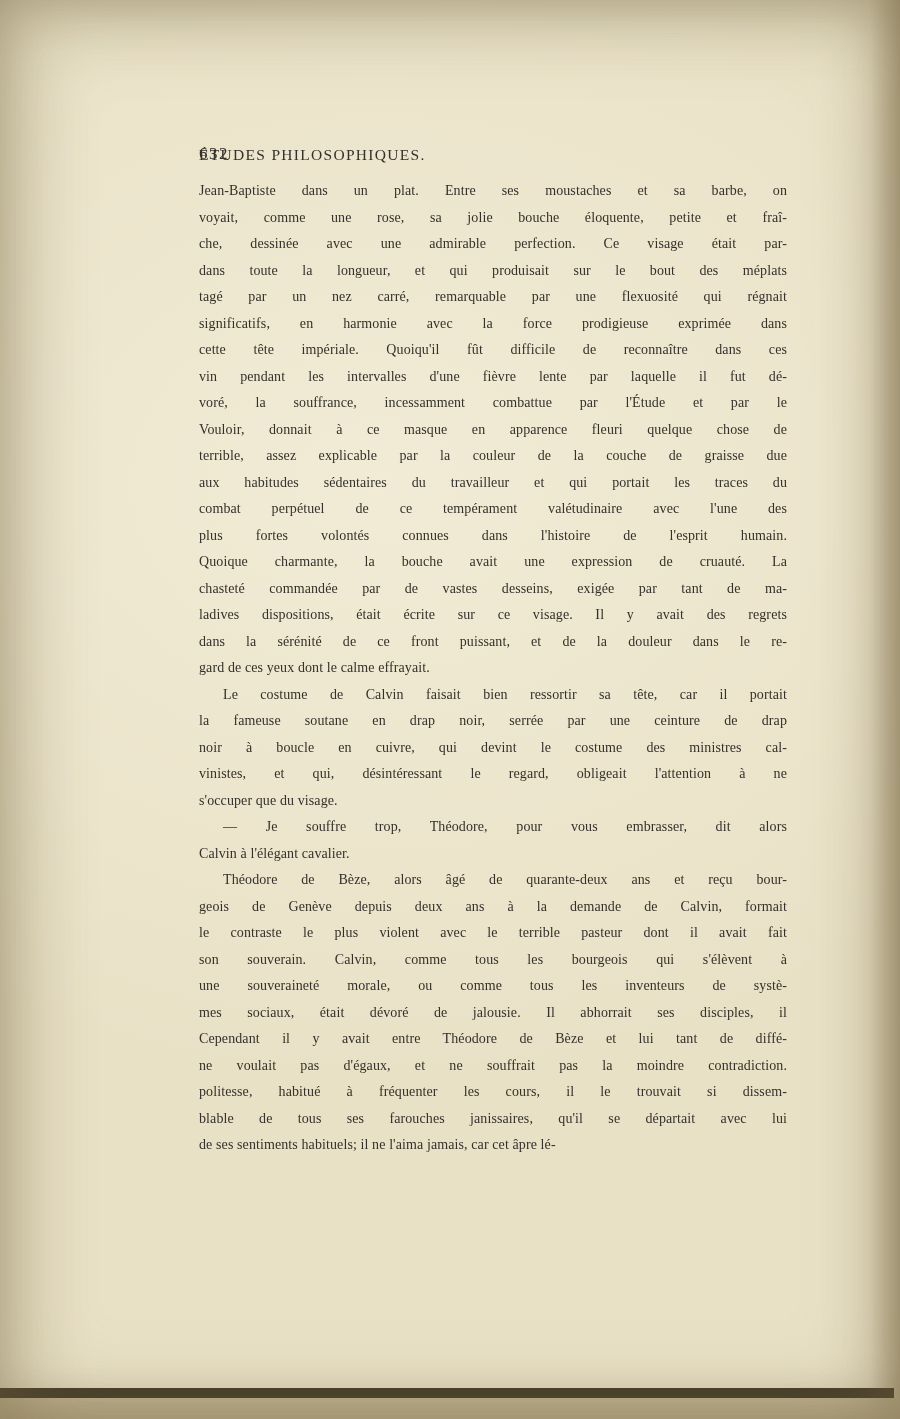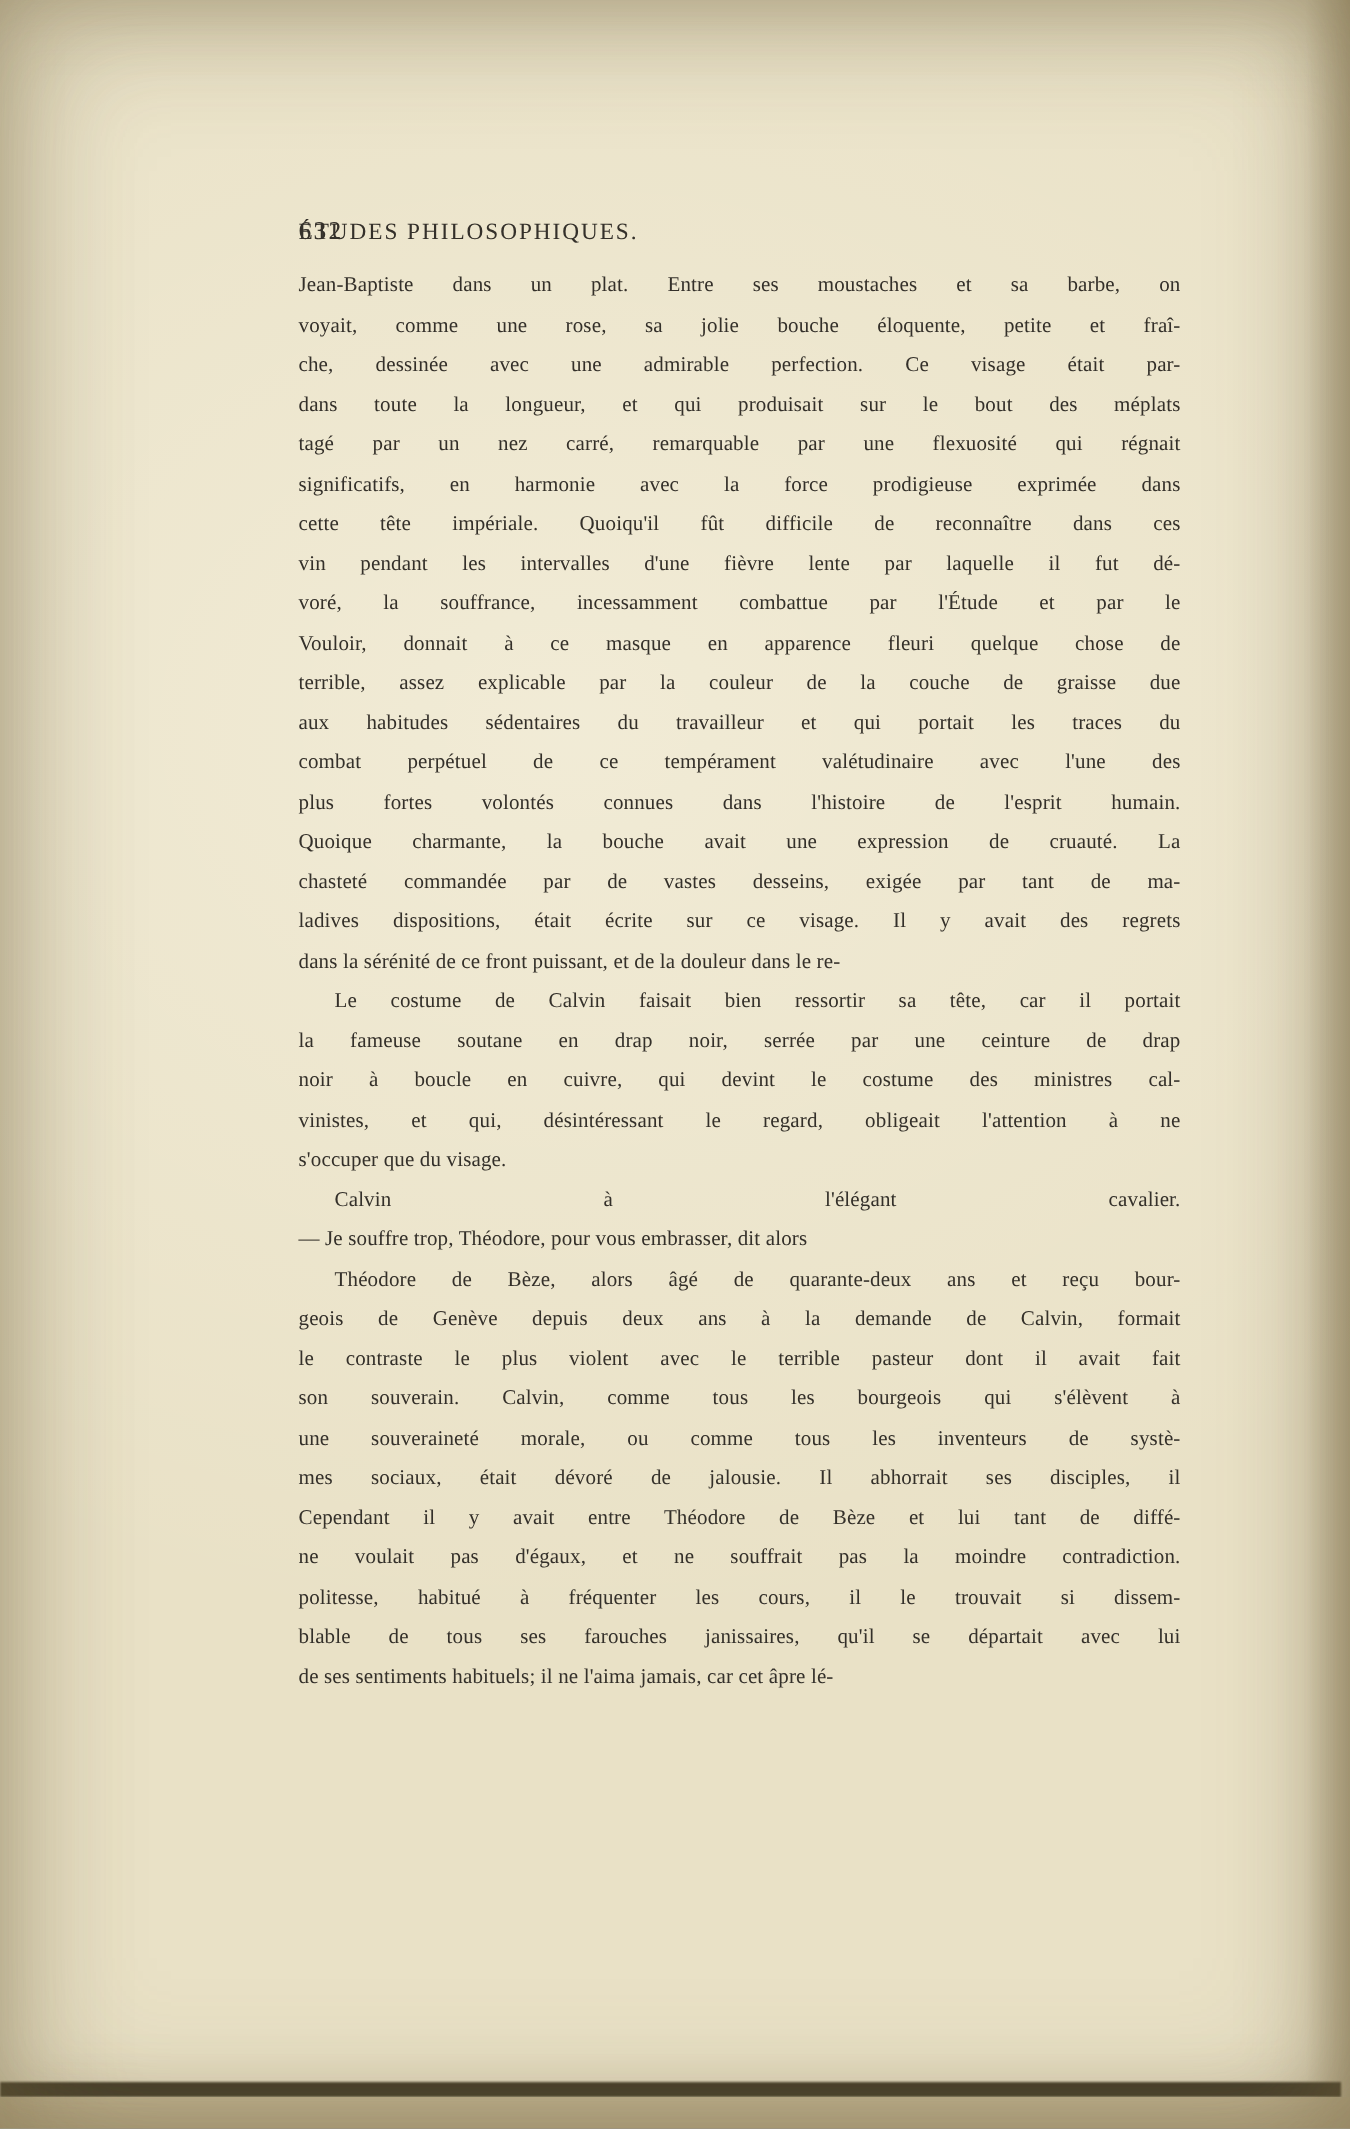--- a/index.html
+++ b/index.html
@@ -87,31 +87,32 @@
           <div class="line">voré, la souffrance, incessamment combattue par l'Étude et par le</div>
           <div class="line">Vouloir, donnait à ce masque en apparence fleuri quelque chose de</div>
           <div class="line">terrible, assez explicable par la couleur de la couche de graisse due</div>
           <div class="line">aux habitudes sédentaires du travailleur et qui portait les traces du</div>
           <div class="line">combat perpétuel de ce tempérament valétudinaire avec l'une des</div>
           <div class="line">plus fortes volontés connues dans l'histoire de l'esprit humain.</div>
           <div class="line">Quoique charmante, la bouche avait une expression de cruauté. La</div>
           <div class="line">chasteté commandée par de vastes desseins, exigée par tant de ma-</div>
           <div class="line">ladives dispositions, était écrite sur ce visage. Il y avait des regrets</div>
           <div class="line">dans la sérénité de ce front puissant, et de la douleur dans le re-</div>
+          <div class="line">gard de ces yeux dont le calme effrayait.</div>
         </div>
         <div class="paragraph indent">
           <div class="line">Le costume de Calvin faisait bien ressortir sa tête, car il portait</div>
           <div class="line">la fameuse soutane en drap noir, serrée par une ceinture de drap</div>
           <div class="line">noir à boucle en cuivre, qui devint le costume des ministres cal-</div>
           <div class="line">vinistes, et qui, désintéressant le regard, obligeait l'attention à ne</div>
           <div class="line">s'occuper que du visage.</div>
         </div>
         <div class="paragraph indent">
+          <div class="line">— Je souffre trop, Théodore, pour vous embrasser, dit alors</div>
           <div class="line">Calvin à l'élégant cavalier.</div>
-          <div class="line">— Je souffre trop, Théodore, pour vous embrasser, dit alors</div>
         </div>
         <div class="paragraph indent">
           <div class="line">Théodore de Bèze, alors âgé de quarante-deux ans et reçu bour-</div>
           <div class="line">geois de Genève depuis deux ans à la demande de Calvin, formait</div>
           <div class="line">le contraste le plus violent avec le terrible pasteur dont il avait fait</div>
           <div class="line">son souverain. Calvin, comme tous les bourgeois qui s'élèvent à</div>
           <div class="line">une souveraineté morale, ou comme tous les inventeurs de systè-</div>
           <div class="line">mes sociaux, était dévoré de jalousie. Il abhorrait ses disciples, il</div>
           <div class="line">Cependant il y avait entre Théodore de Bèze et lui tant de diffé-</div>
           <div class="line">ne voulait pas d'égaux, et ne souffrait pas la moindre contradiction.</div>

